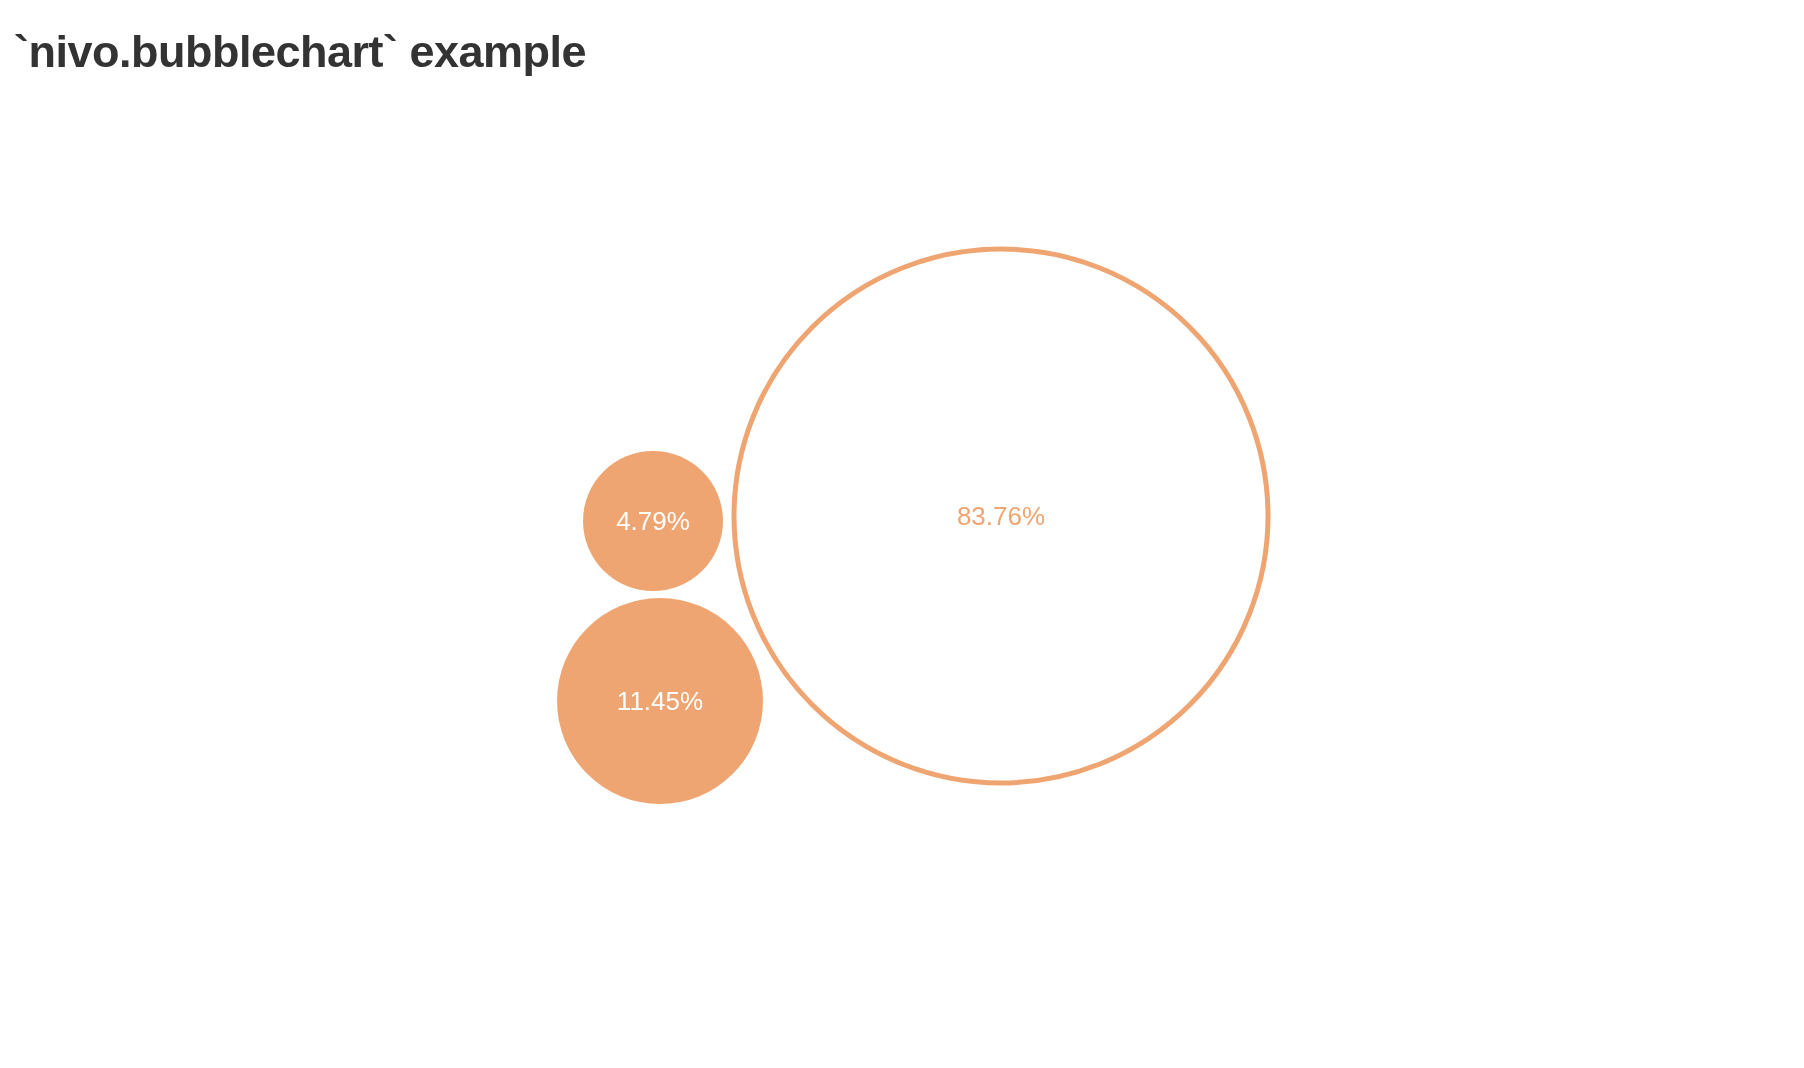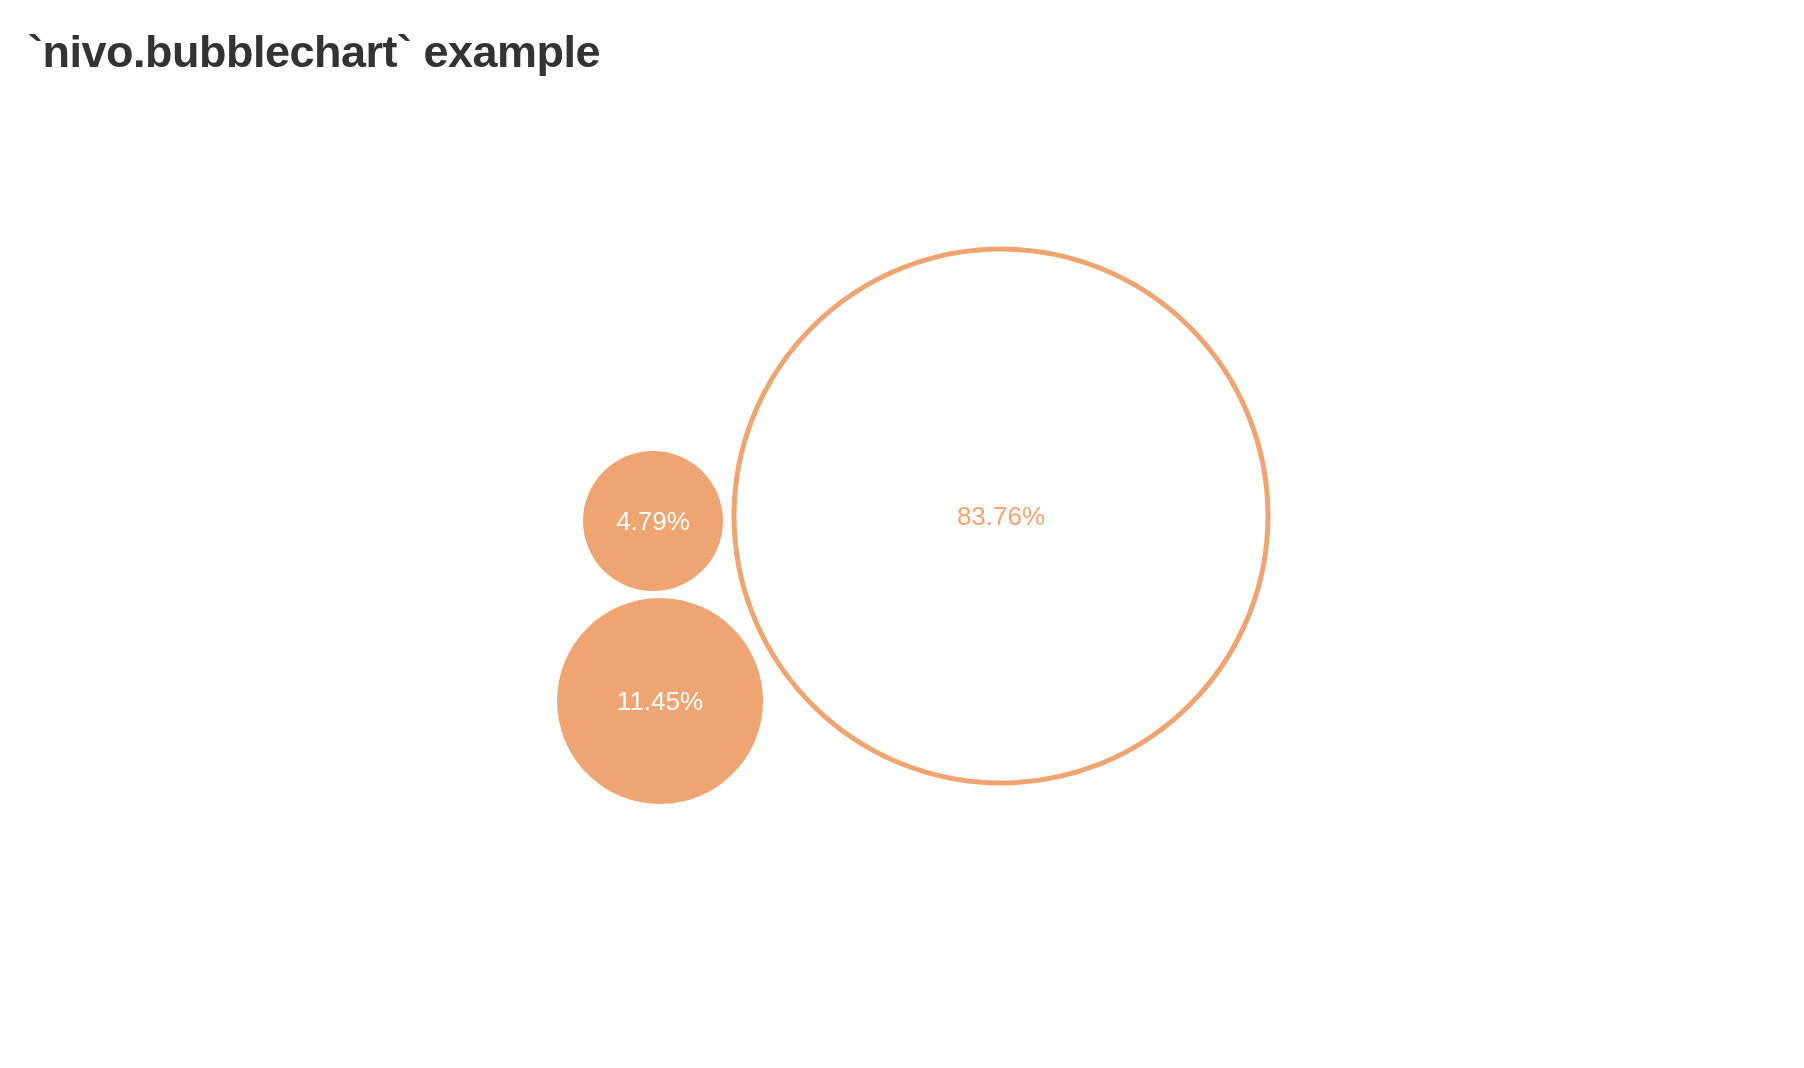--- a/index.html
+++ b/index.html
@@ -12,21 +12,21 @@
     width: 1804px;
     height: 1068px;
     position: relative;
     overflow: hidden;
     font-family: "Liberation Sans", sans-serif;
     -webkit-font-smoothing: antialiased;
   }
 
   #page-title {
     position: absolute;
-    left: 28px;
+    left: 14px;
     top: 27px;
     font-size: 45px;
     font-weight: bold;
     color: #333333;
     letter-spacing: -0.5px;
     white-space: nowrap;
     line-height: 1.1;
   }
 
   #chart-area {

